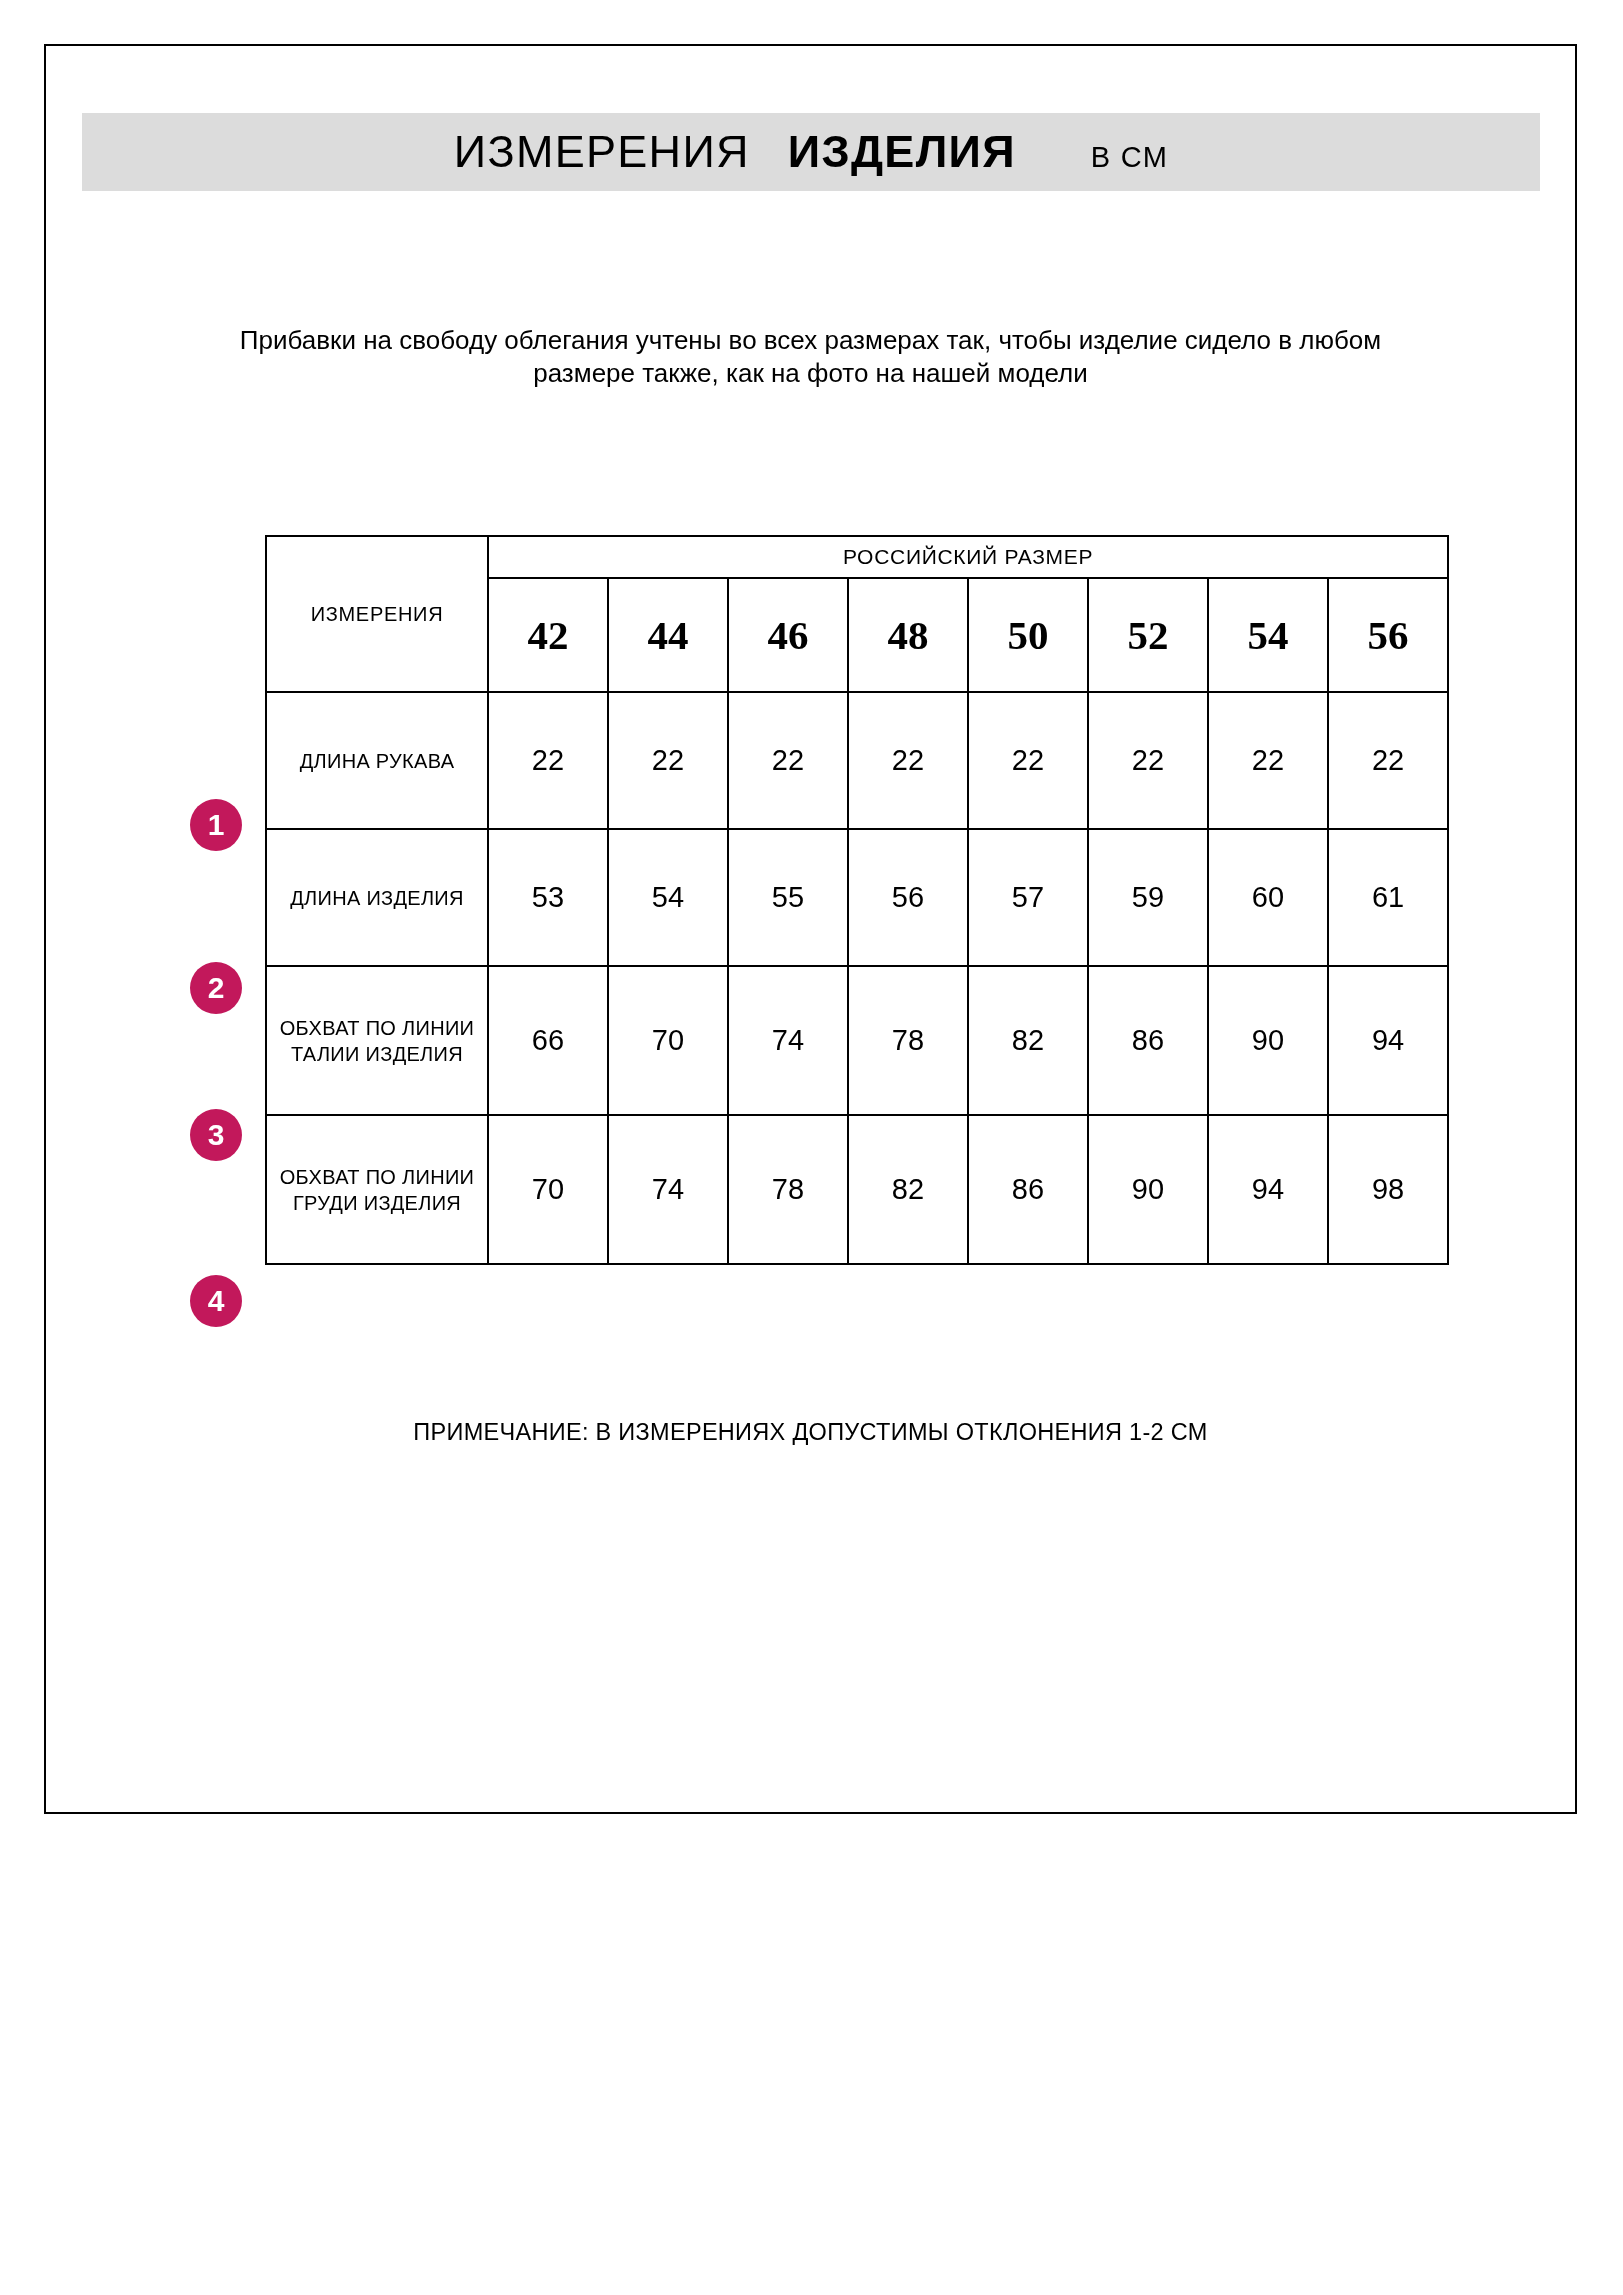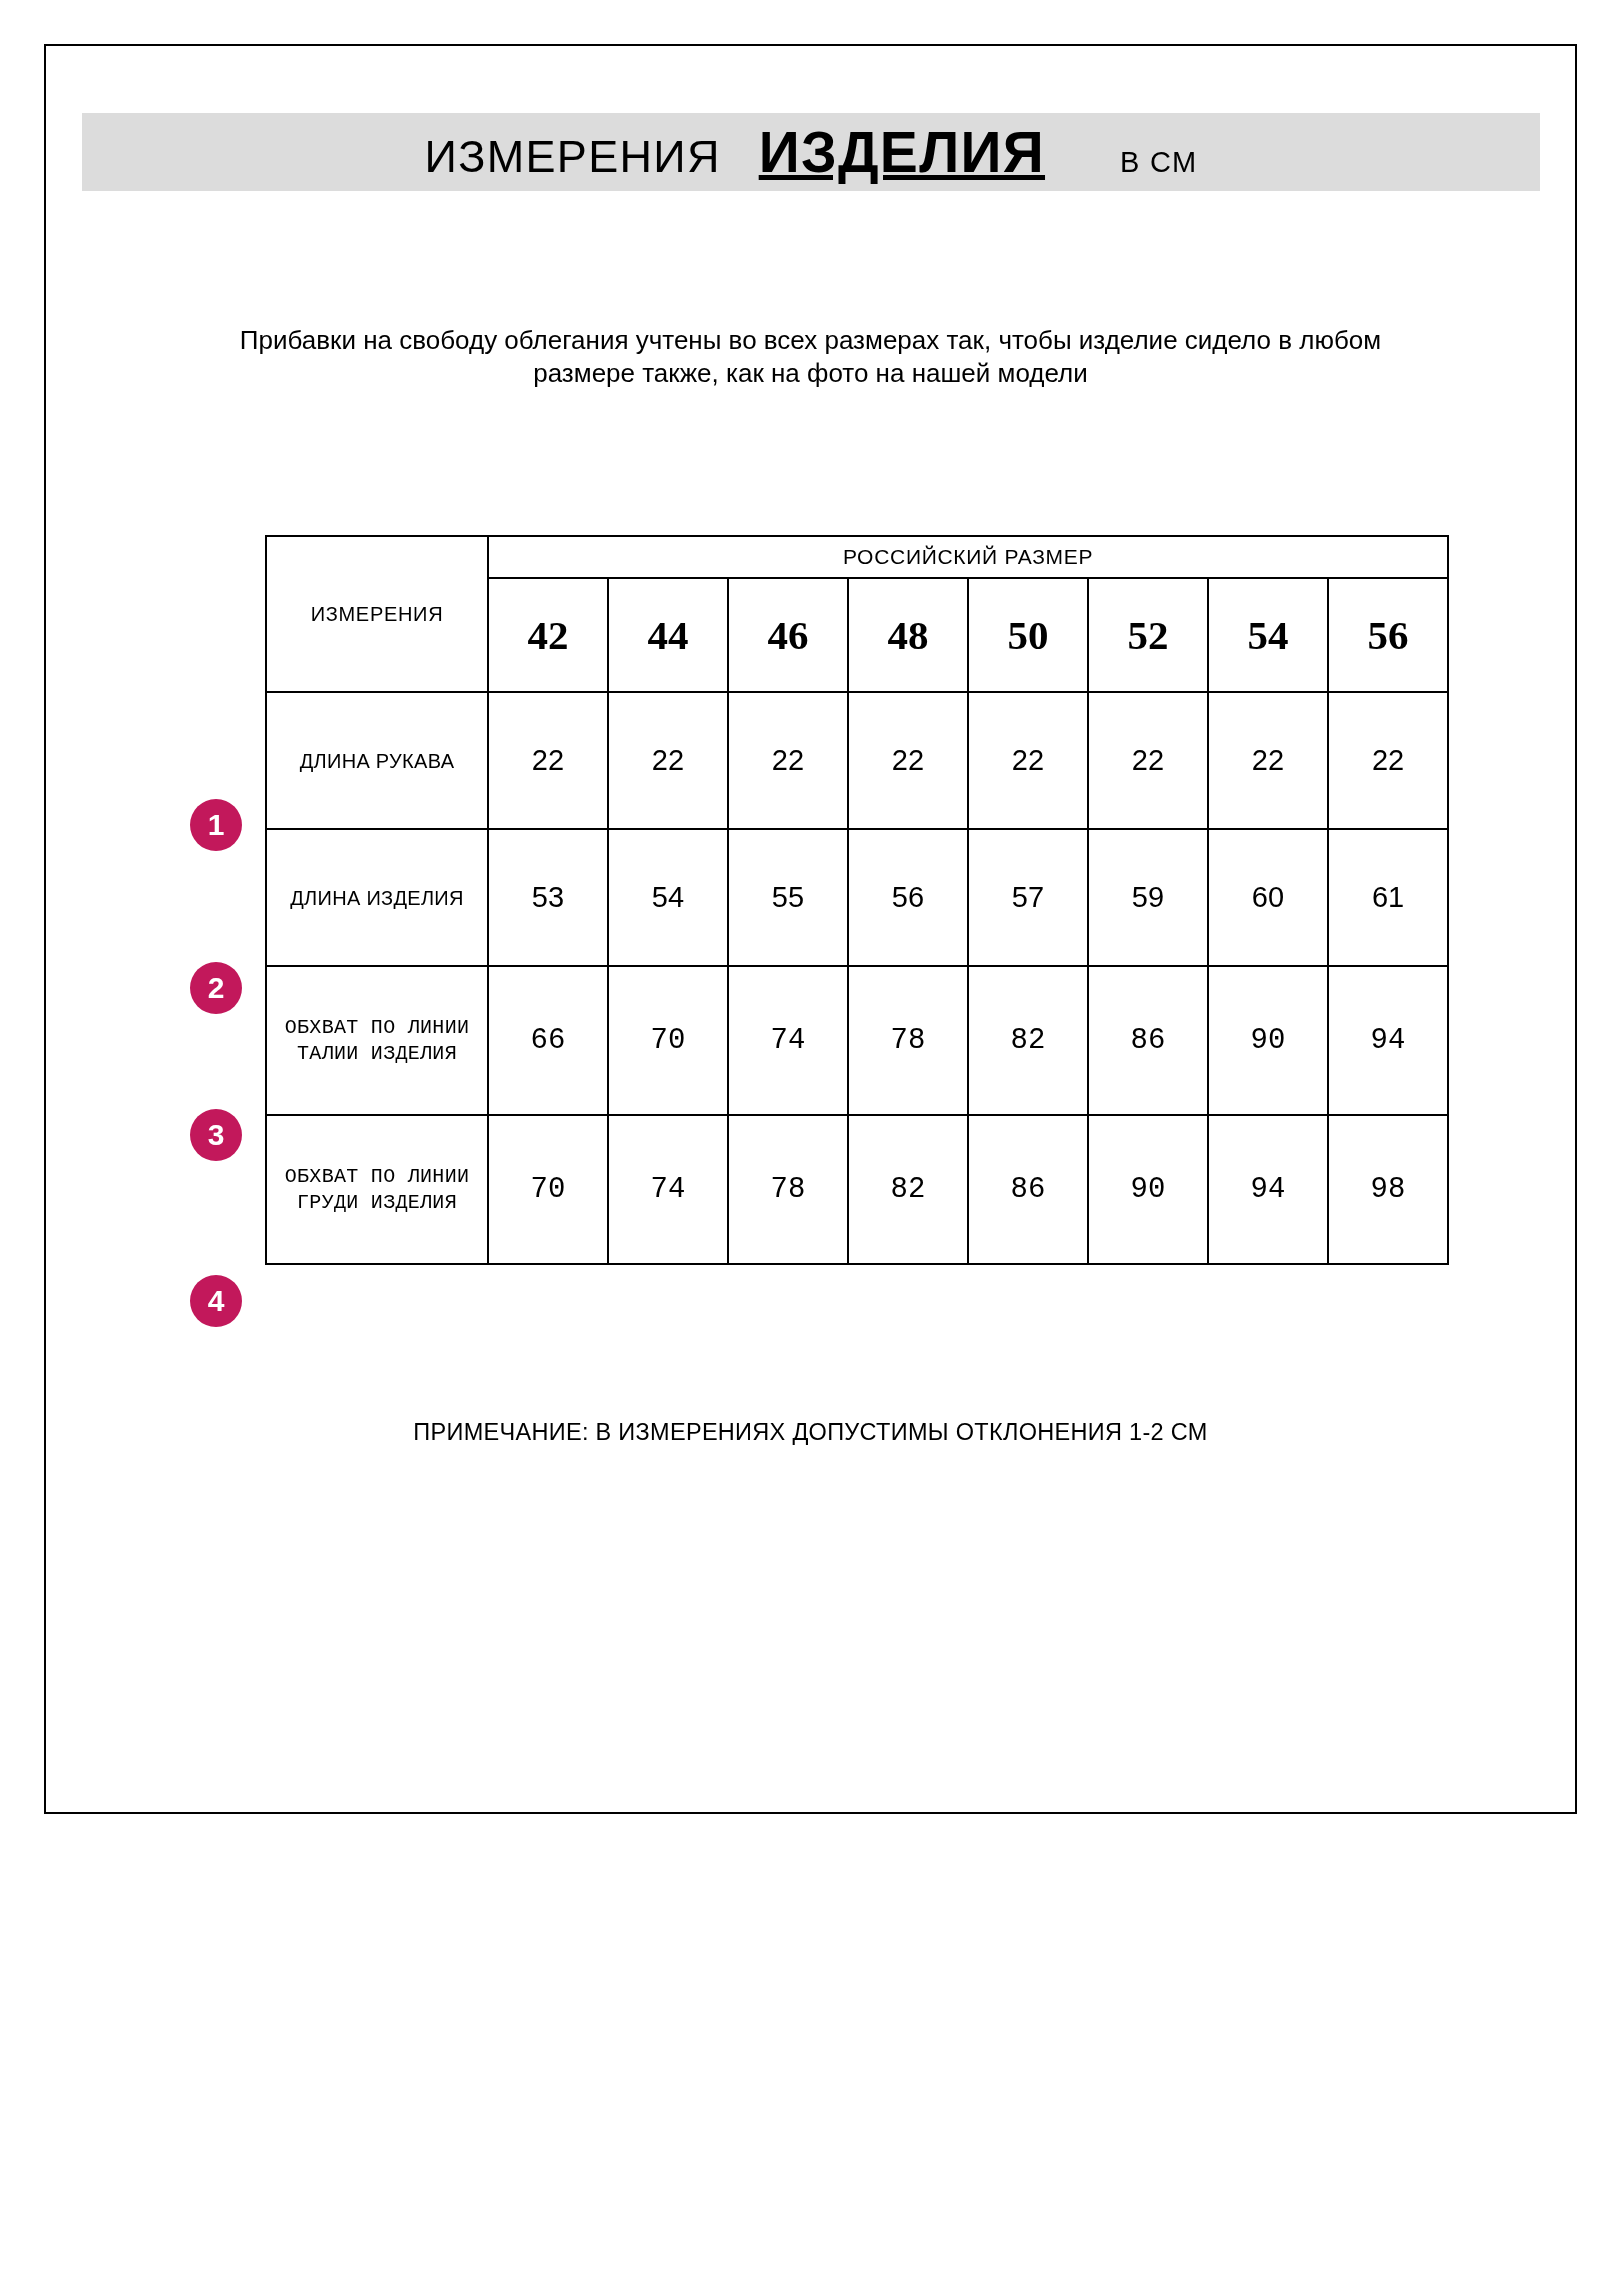--- a/index.html
+++ b/index.html
@@ -46,24 +46,23 @@
     display: flex;
     align-items: baseline;
     gap: 38px;
   }
   .header-title-1 {
     font-size: 45px;
     letter-spacing: 1.3px;
     font-weight: 400;
   }
   .header-title-2 {
-    font-size: 57px;
+    font-size: 45px;
     letter-spacing: 1.3px;
     font-weight: bold;
-    text-decoration: underline;
   }
   .header-units {
     font-size: 29px;
     letter-spacing: 1.3px;
     font-weight: 400;
     margin-left: 37px;
   }
   
   .code {
     position: absolute;
@@ -122,21 +121,21 @@
   .row-label {
     font-size: 20px;
     letter-spacing: 0.3px;
     line-height: 1.3;
     padding: 6.5px 7.8px;
   }
   .row-value {
     font-size: 29px;
   }
   tr.data-row { height: 137px; }
-  tr.data-row.tall { height: 149px; font-family: Liberation Mono, monospace; }
+  tr.data-row.tall { height: 149px; }
   
   .bullet {
     position: absolute;
     width: 52px;
     height: 52px;
     border-radius: 50%;
     background: #c2185b;
     color: #ffffff;
     font-size: 30px;
     font-weight: bold;

